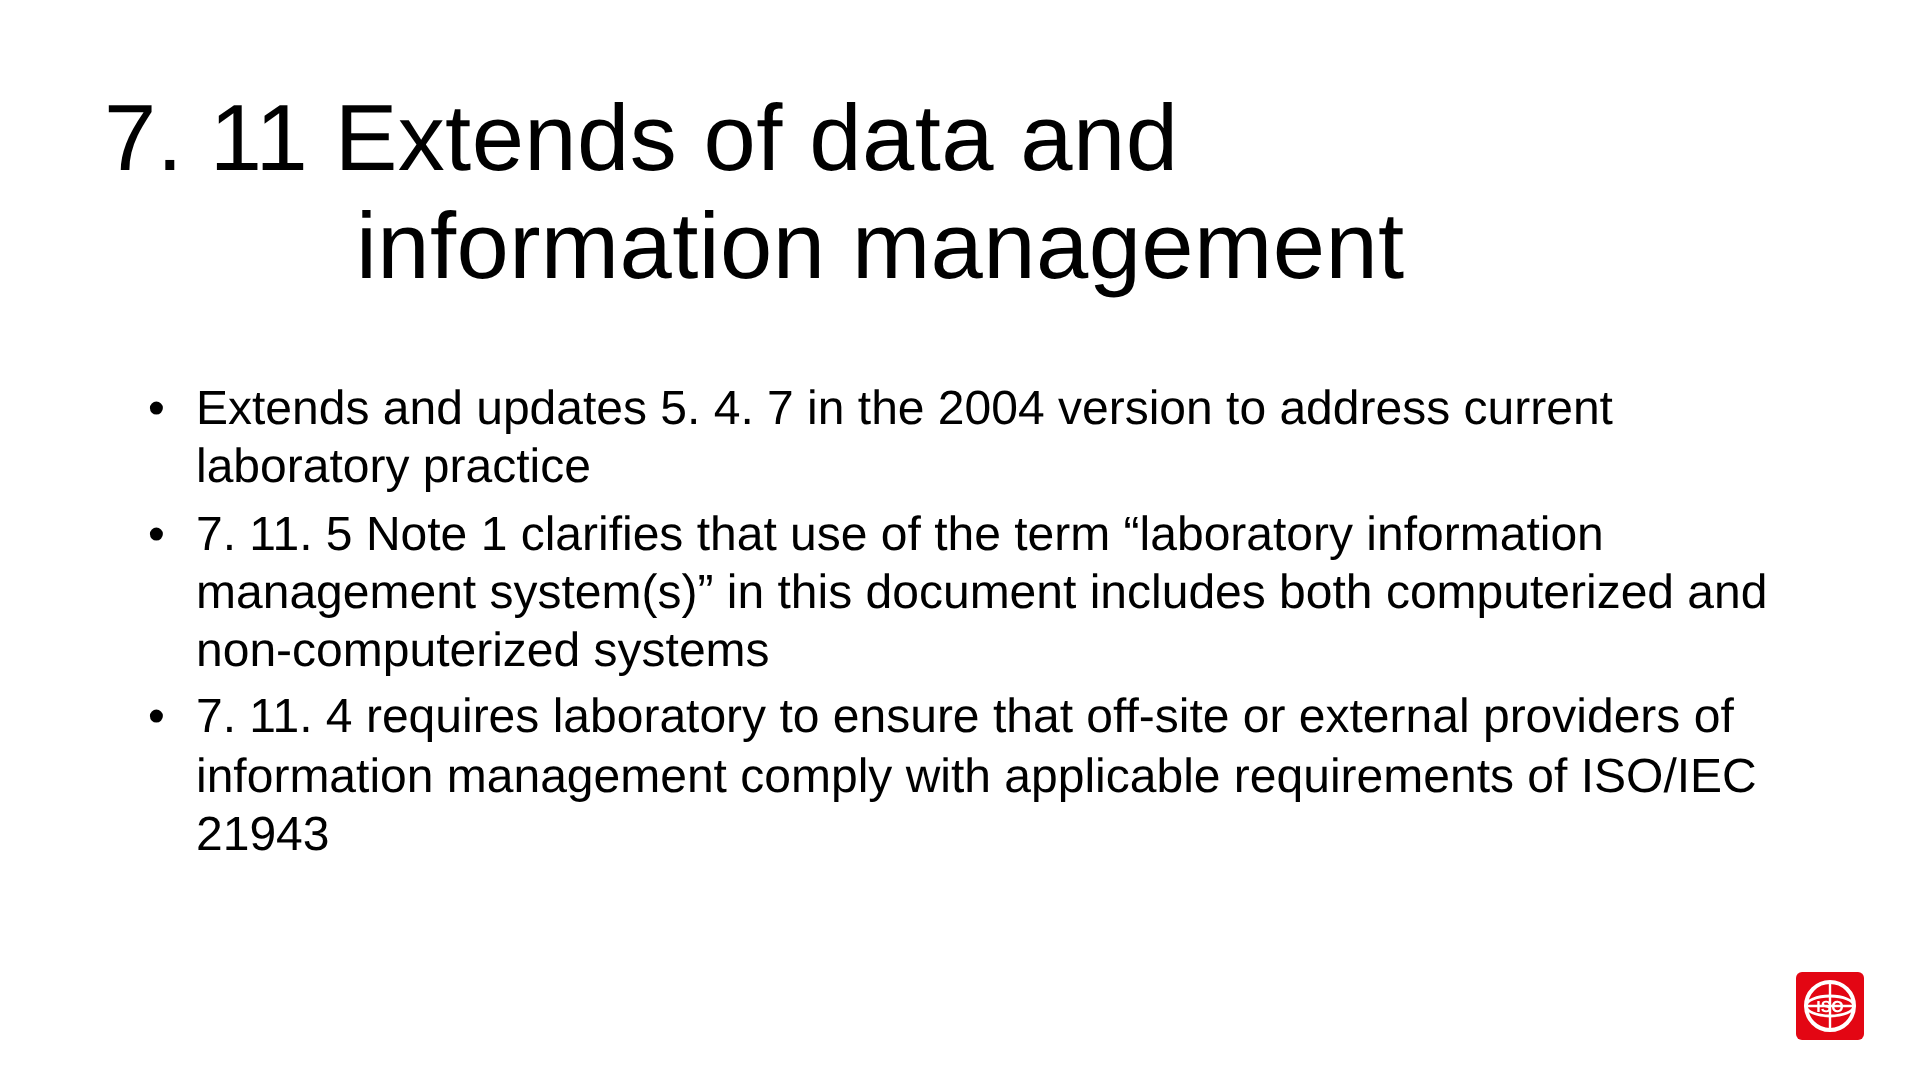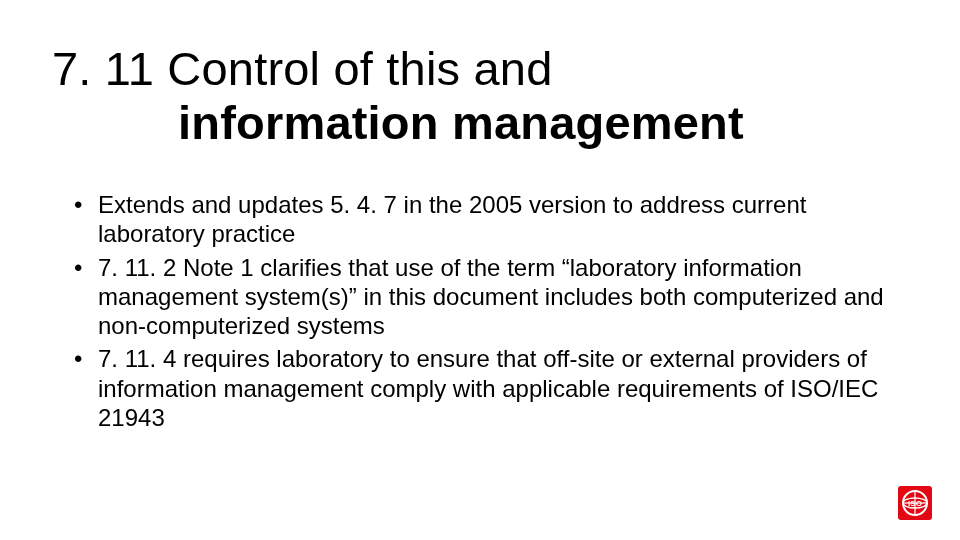--- a/index.html
+++ b/index.html
@@ -31,21 +31,20 @@
   .heading .num {
     display: inline-block;
     text-align: center;
   }
   .heading .title-line1 {
     display: inline;
   }
   .heading .title-line2 {
     display: block;
     padding-left: 126px;
-    font-weight: bold;
   }
   .bullets {
     position: absolute;
     left: 70px;
     top: 190px;
     width: 830px;
     font-size: 24px;
     line-height: 1.22;
     list-style: none;
     margin: 0;
@@ -73,27 +72,27 @@
   }
   .logo svg { display: block; }
 </style>
 </head>
 <body>
 
 <div class="slide">
 
   <div class="heading">
     <span class="num">7. 11</span>
-    <span class="title-line1">Control of this and</span>
+    <span class="title-line1">Extends of data and</span>
     <span class="title-line2">information management</span>
   </div>
 
   <ul class="bullets">
-    <li><span>Extends and updates 5. 4. 7 in the 2005 version to address current laboratory practice</span></li>
-    <li><span>7. 11. 2 Note 1 clarifies that use of the term “laboratory information management system(s)” in this document includes both computerized and non-computerized systems</span></li>
+    <li><span>Extends and updates 5. 4. 7 in the 2004 version to address current laboratory practice</span></li>
+    <li><span>7. 11. 5 Note 1 clarifies that use of the term “laboratory information management system(s)” in this document includes both computerized and non-computerized systems</span></li>
     <li><span>7. 11. 4 requires laboratory to ensure that off-site or external providers of information management comply with applicable requirements of ISO/IEC 21943</span></li>
   </ul>
 
   <div class="logo">
     <svg viewBox="0 0 34 34" width="34" height="34">
       <rect x="0" y="0" width="34" height="34" rx="3" ry="3" fill="#e30613"></rect>
       <circle cx="17" cy="17" r="12" fill="none" stroke="#ffffff" stroke-width="2"></circle>
       <ellipse cx="17" cy="17" rx="12" ry="5" fill="none" stroke="#ffffff" stroke-width="1.4"></ellipse>
       <line x1="17" y1="5" x2="17" y2="29" stroke="#ffffff" stroke-width="1.2"></line>
       <line x1="5" y1="17" x2="29" y2="17" stroke="#ffffff" stroke-width="1.2"></line>

